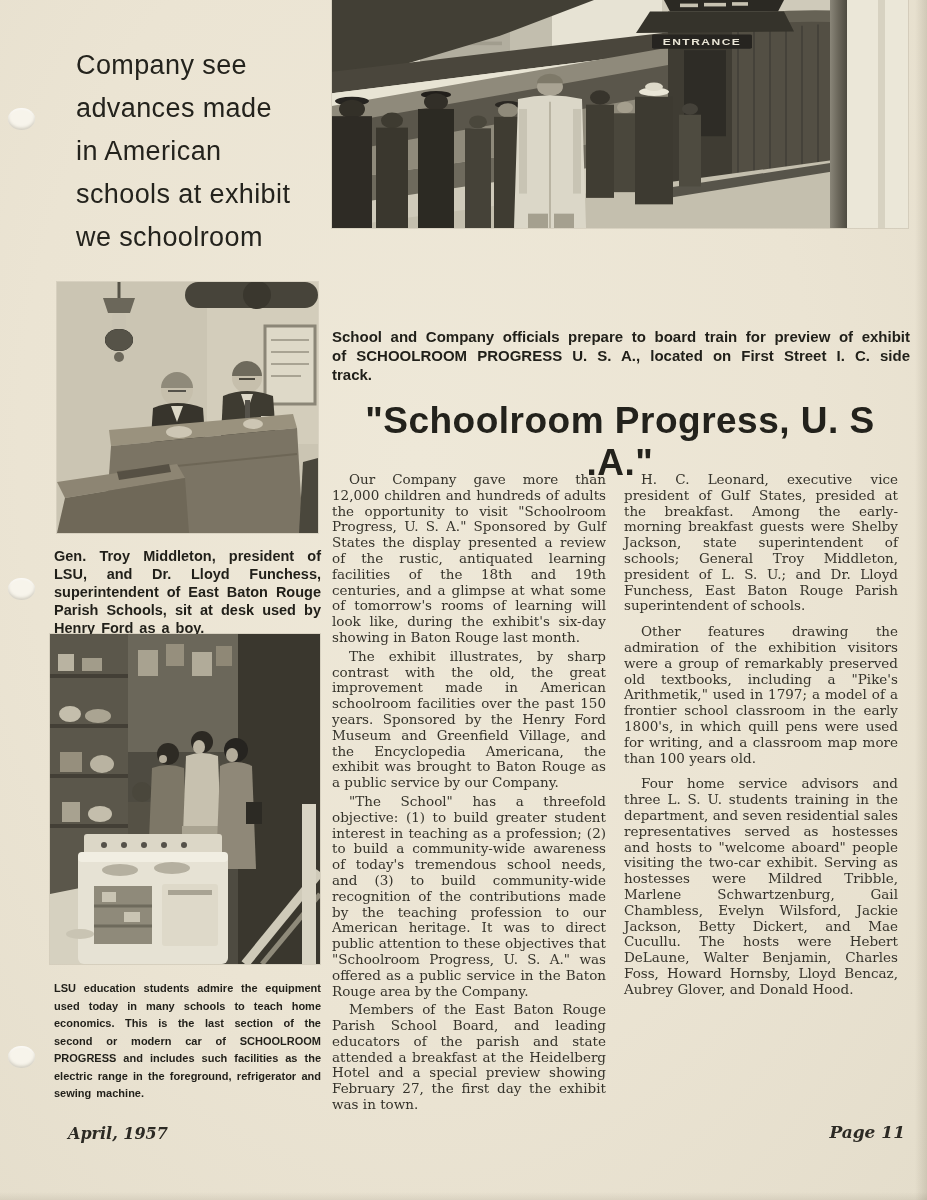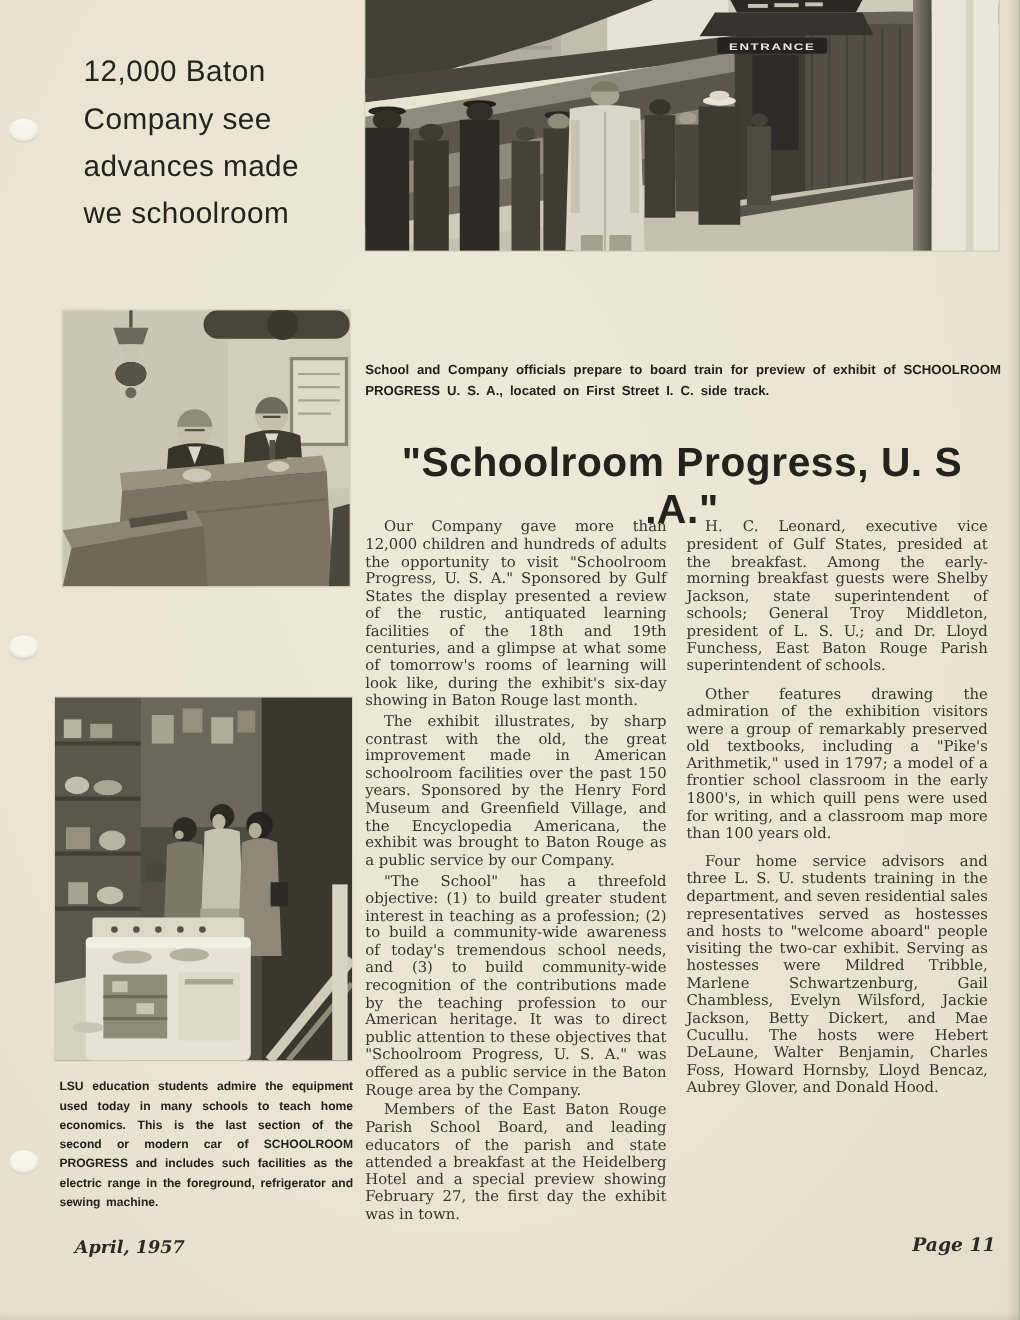--- a/index.html
+++ b/index.html
@@ -12,21 +12,21 @@
     background:linear-gradient(to right,rgba(90,80,60,0),rgba(90,80,60,.16));}
   .edge-bottom{position:absolute;left:0;bottom:0;width:100%;height:8px;
     background:linear-gradient(to bottom,rgba(90,80,60,0),rgba(90,80,60,.10));}
   .hole{position:absolute;left:8px;width:27px;height:22px;border-radius:50%;
     background:#f7f4eb;box-shadow:inset 0 -2px 3px rgba(120,110,88,.28),inset 0 1px 2px rgba(255,255,255,.8);}
   .headline{position:absolute;left:76px;top:44px;width:252px;
     font-size:27px;line-height:43px;letter-spacing:.4px;color:#24231d;font-weight:400;}
   .photo{position:absolute;box-shadow:0 0 0 1px rgba(70,64,52,.12);}
   .photo svg{display:block;width:100%;height:100%;}
   .caption{position:absolute;font-weight:700;text-align:justify;color:#201f19;}
-  .cap-train{left:332px;top:327px;width:578px;font-size:12px;line-height:19px;word-spacing:3px;}
+  .cap-train{left:332px;top:327px;width:578px;font-size:15px;line-height:19px;word-spacing:3px;}
   .cap-desk{left:54px;top:547px;width:267px;font-size:14.5px;line-height:18px;word-spacing:2px;}
   .cap-kitchen{left:54px;top:980px;width:267px;font-size:11px;line-height:17.5px;word-spacing:2px;}
   .title{position:absolute;left:332px;top:400px;width:576px;text-align:center;
     font-size:37px;font-weight:700;letter-spacing:.5px;color:#23221c;}
   .article{position:absolute;left:332px;top:472px;width:566px;display:flex;gap:18px;
     font-family:"DejaVu Serif",serif;font-size:13.5px;line-height:15.8px;color:#35332b;}
   .bodycol{width:274px;}
   .bodycol p{margin:0 0 3px;text-indent:17px;text-align:justify;}
   .bodycol.col2 p{margin-bottom:10px;}
   .footer-left{position:absolute;left:68px;top:1124px;font-family:"DejaVu Serif",serif;
@@ -37,23 +37,24 @@
 </head>
 <body>
 
 <div class="page">
 
   <div class="hole" style="top:108px"></div>
   <div class="hole" style="top:578px"></div>
   <div class="hole" style="top:1046px"></div>
 
   <div class="headline">
-    <div>12,000 Baton</div>
     <div>Company see</div>
     <div>advances made</div>
+    <div>in American</div>
+    <div>schools at exhibit</div>
     <div>we schoolroom</div>
   </div>
 
   <figure class="photo" style="left:332px;top:0;width:576px;height:228px;margin:0">
     <svg viewBox="0 0 576 318" preserveAspectRatio="none">
       <defs>
         <linearGradient id="poleg" x1="0" x2="1" y1="0" y2="0">
           <stop offset="0" stop-color="#8a8679"></stop>
             <stop offset=".5" stop-color="#6a665a"></stop>
             <stop offset="1" stop-color="#4e4b41"></stop>
@@ -171,20 +172,21 @@
       <line x1="60" y1="190" x2="240" y2="172" stroke="#6d6656" stroke-width="2"></line>
       <ellipse cx="122" cy="150" rx="13" ry="6" fill="#cdc6b4"></ellipse>
       <ellipse cx="196" cy="142" rx="10" ry="5" fill="#cdc6b4"></ellipse>
       <polygon points="0,200 120,182 128,196 8,216" fill="#8d8573"></polygon>
       <polygon points="8,216 128,196 132,251 0,251" fill="#6f6858"></polygon>
       <polygon points="60,190 112,182 114,190 62,198" fill="#565044"></polygon>
       <polygon points="246,180 261,176 261,251 242,251" fill="#4a473c"></polygon>
     </svg>
   </figure>
 
+  <figcaption class="caption cap-desk">Gen. Troy Middleton, president of LSU, and Dr. Lloyd Funchess, superintendent of East Baton Rouge Parish Schools, sit at desk used by Henry Ford as a boy.</figcaption>
 
   <figure class="photo" style="left:50px;top:634px;width:270px;height:330px;margin:0">
     <svg viewBox="0 0 270 330" preserveAspectRatio="none">
       <rect width="270" height="330" fill="#4e4b41"></rect>
       <rect x="0" y="0" width="78" height="262" fill="#5b574b"></rect>
       <g stroke="#433f36" stroke-width="4">
         <line x1="0" y1="42" x2="78" y2="42"></line>
           <line x1="0" y1="92" x2="78" y2="92"></line>
         <line x1="0" y1="142" x2="78" y2="142"></line>
           <line x1="0" y1="192" x2="78" y2="192"></line>

